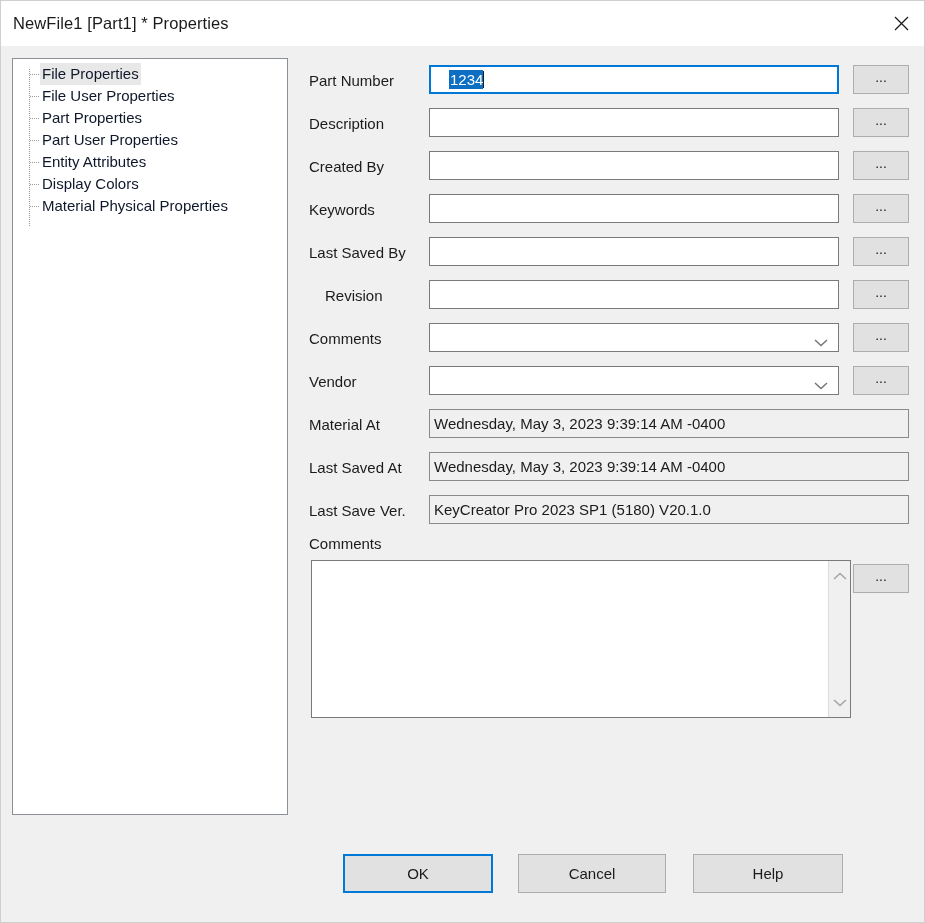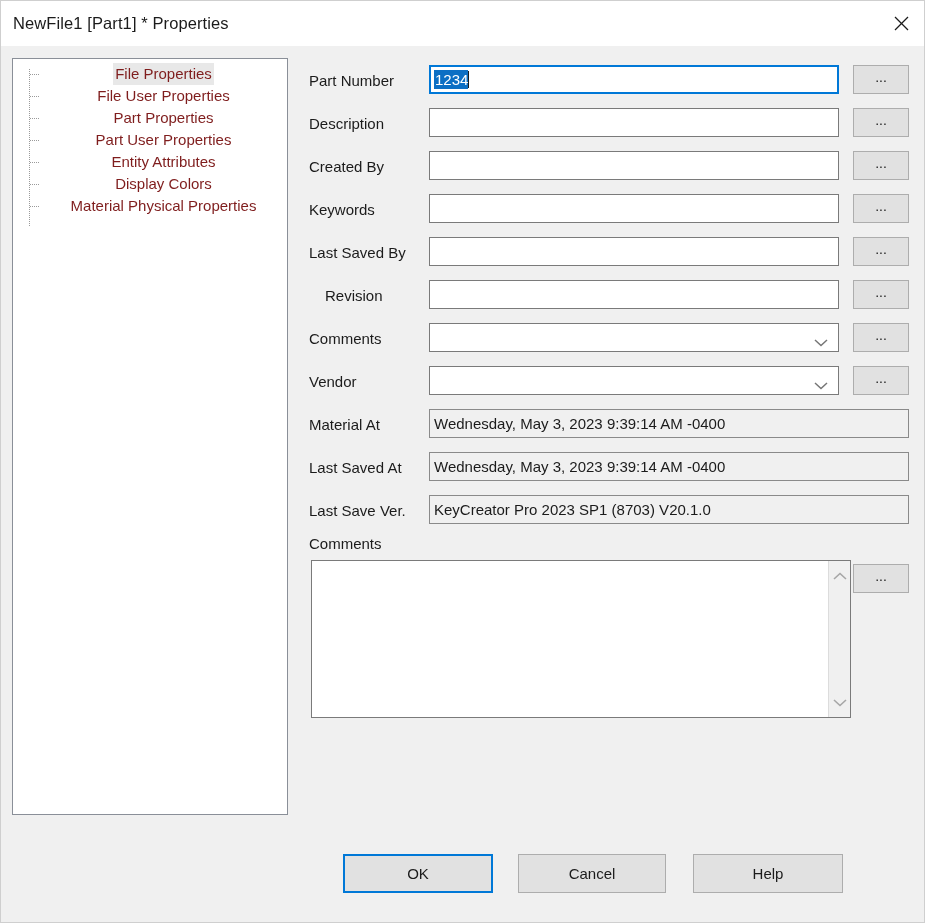--- a/index.html
+++ b/index.html
@@ -81,24 +81,23 @@
     height: 158px;
     background-image: linear-gradient(to bottom, #9a9a9a 1px, transparent 1px);
     background-size: 1px 2px;
   }
   .tree-item {
     position: relative;
     height: 22px;
     line-height: 22px;
     padding-left: 27px;
     font-size: 15px;
-    color: #7f1d1d;
+    color: #0f172a;
     white-space: nowrap;
     cursor: default;
-    text-align: center;
   }
   .tree-item .branch {
     position: absolute;
     left: 17px;
     top: 11px;
     width: 9px;
     height: 1px;
     background-image: linear-gradient(to right, #9a9a9a 1px, transparent 1px);
     background-size: 2px 1px;
   }
@@ -148,20 +147,21 @@
     line-height: 20px;
     white-space: nowrap;
   }
   .field.focused {
     border: 2px solid #0078d7;
   }
   .sel {
     background: #0c6fc4;
     color: #ffffff;
     padding: 1px 0 1px 1px;
+    margin-left: 15px;
   }
   .caret {
     display: inline-block;
     width: 1px;
     height: 17px;
     background: #1b1b1b;
     vertical-align: -3px;
   }
 
   
@@ -331,21 +331,21 @@
       <div class="row-label" style="top: 415px;">Material At</div>
       <div class="field readonly" style="top: 408px;">
         <span class="field-text">Wednesday, May 3, 2023 9:39:14 AM -0400</span>
       </div>
       <div class="row-label" style="top: 458px;">Last Saved At</div>
       <div class="field readonly" style="top: 451px;">
         <span class="field-text">Wednesday, May 3, 2023 9:39:14 AM -0400</span>
       </div>
       <div class="row-label" style="top: 501px;">Last Save Ver.</div>
       <div class="field readonly" style="top: 494px;">
-        <span class="field-text">KeyCreator Pro 2023 SP1 (8703) V20.1.0</span>
+        <span class="field-text">KeyCreator Pro 2023 SP1 (5180) V20.1.0</span>
       </div>
     </div>
 
   <div class="row-label" id="comments-label" style="top:534px;">Comments</div>
 
   <div class="comments-box">
     <div class="scrollbar">
       <span class="sb-arrow">
         <svg width="14" height="9" viewBox="0 0 14 9">
           <polyline points="1,7 7,1.5 13,7" fill="none" stroke="#a6a6a6" stroke-width="1.6"></polyline>

